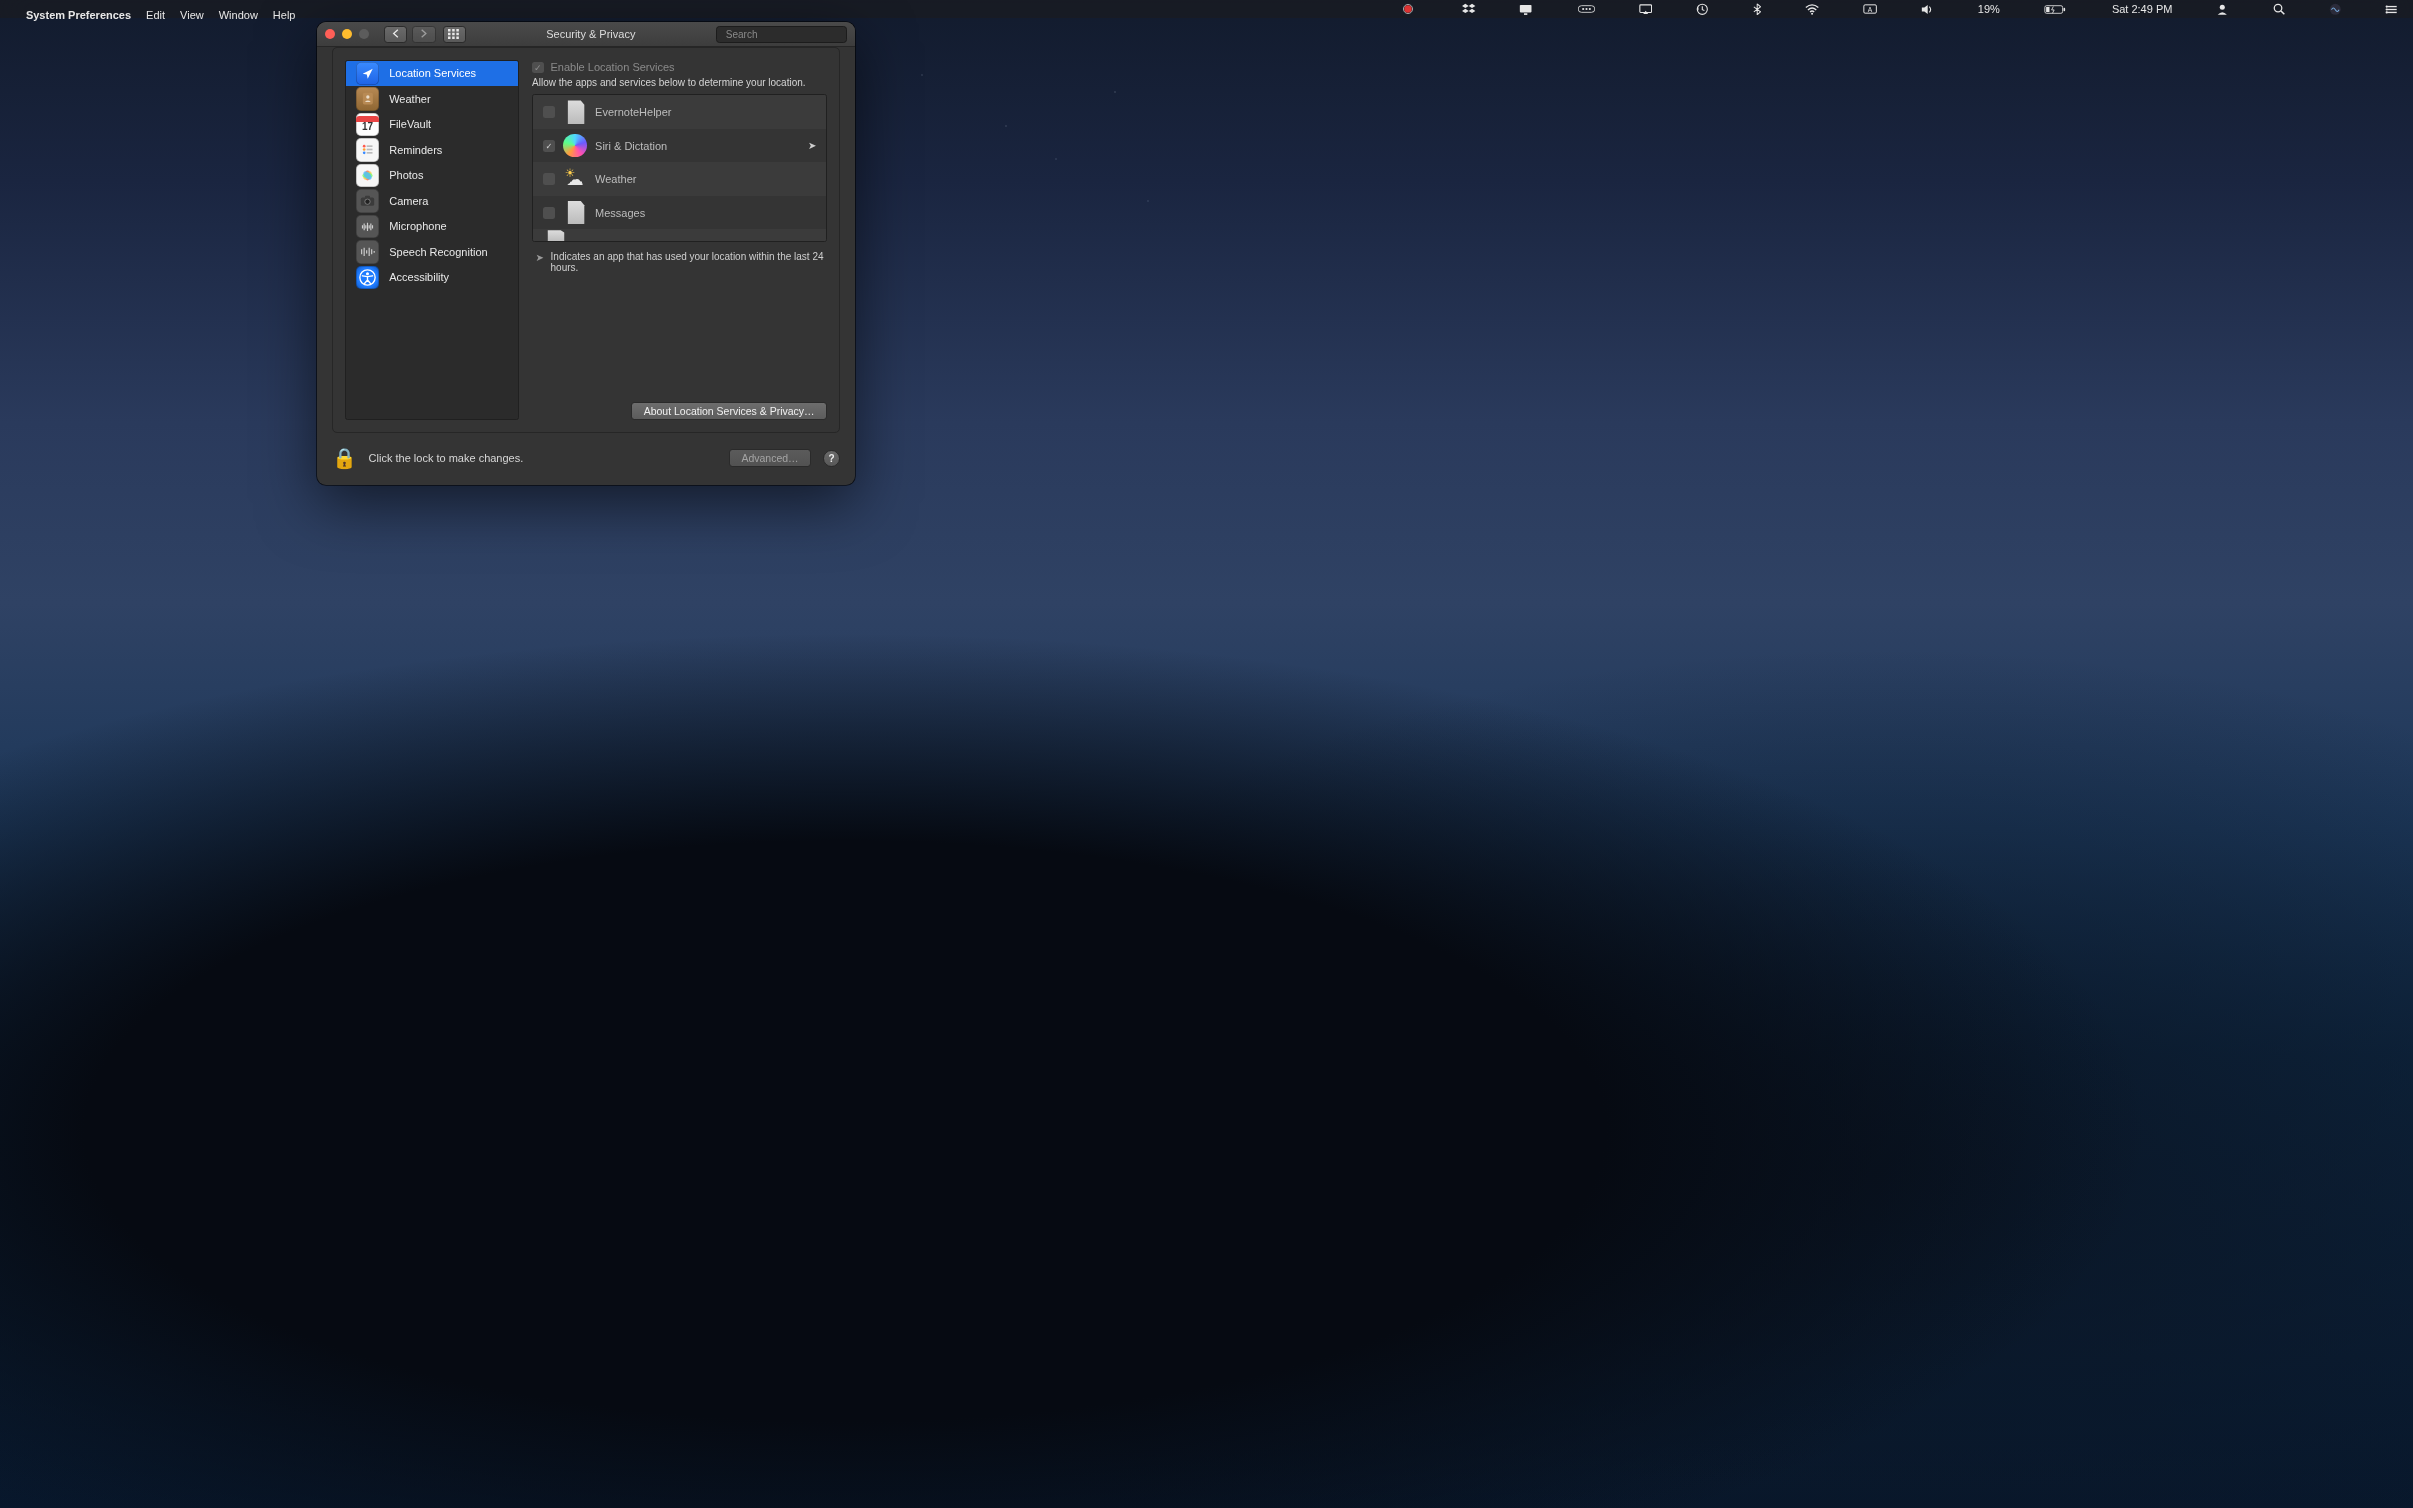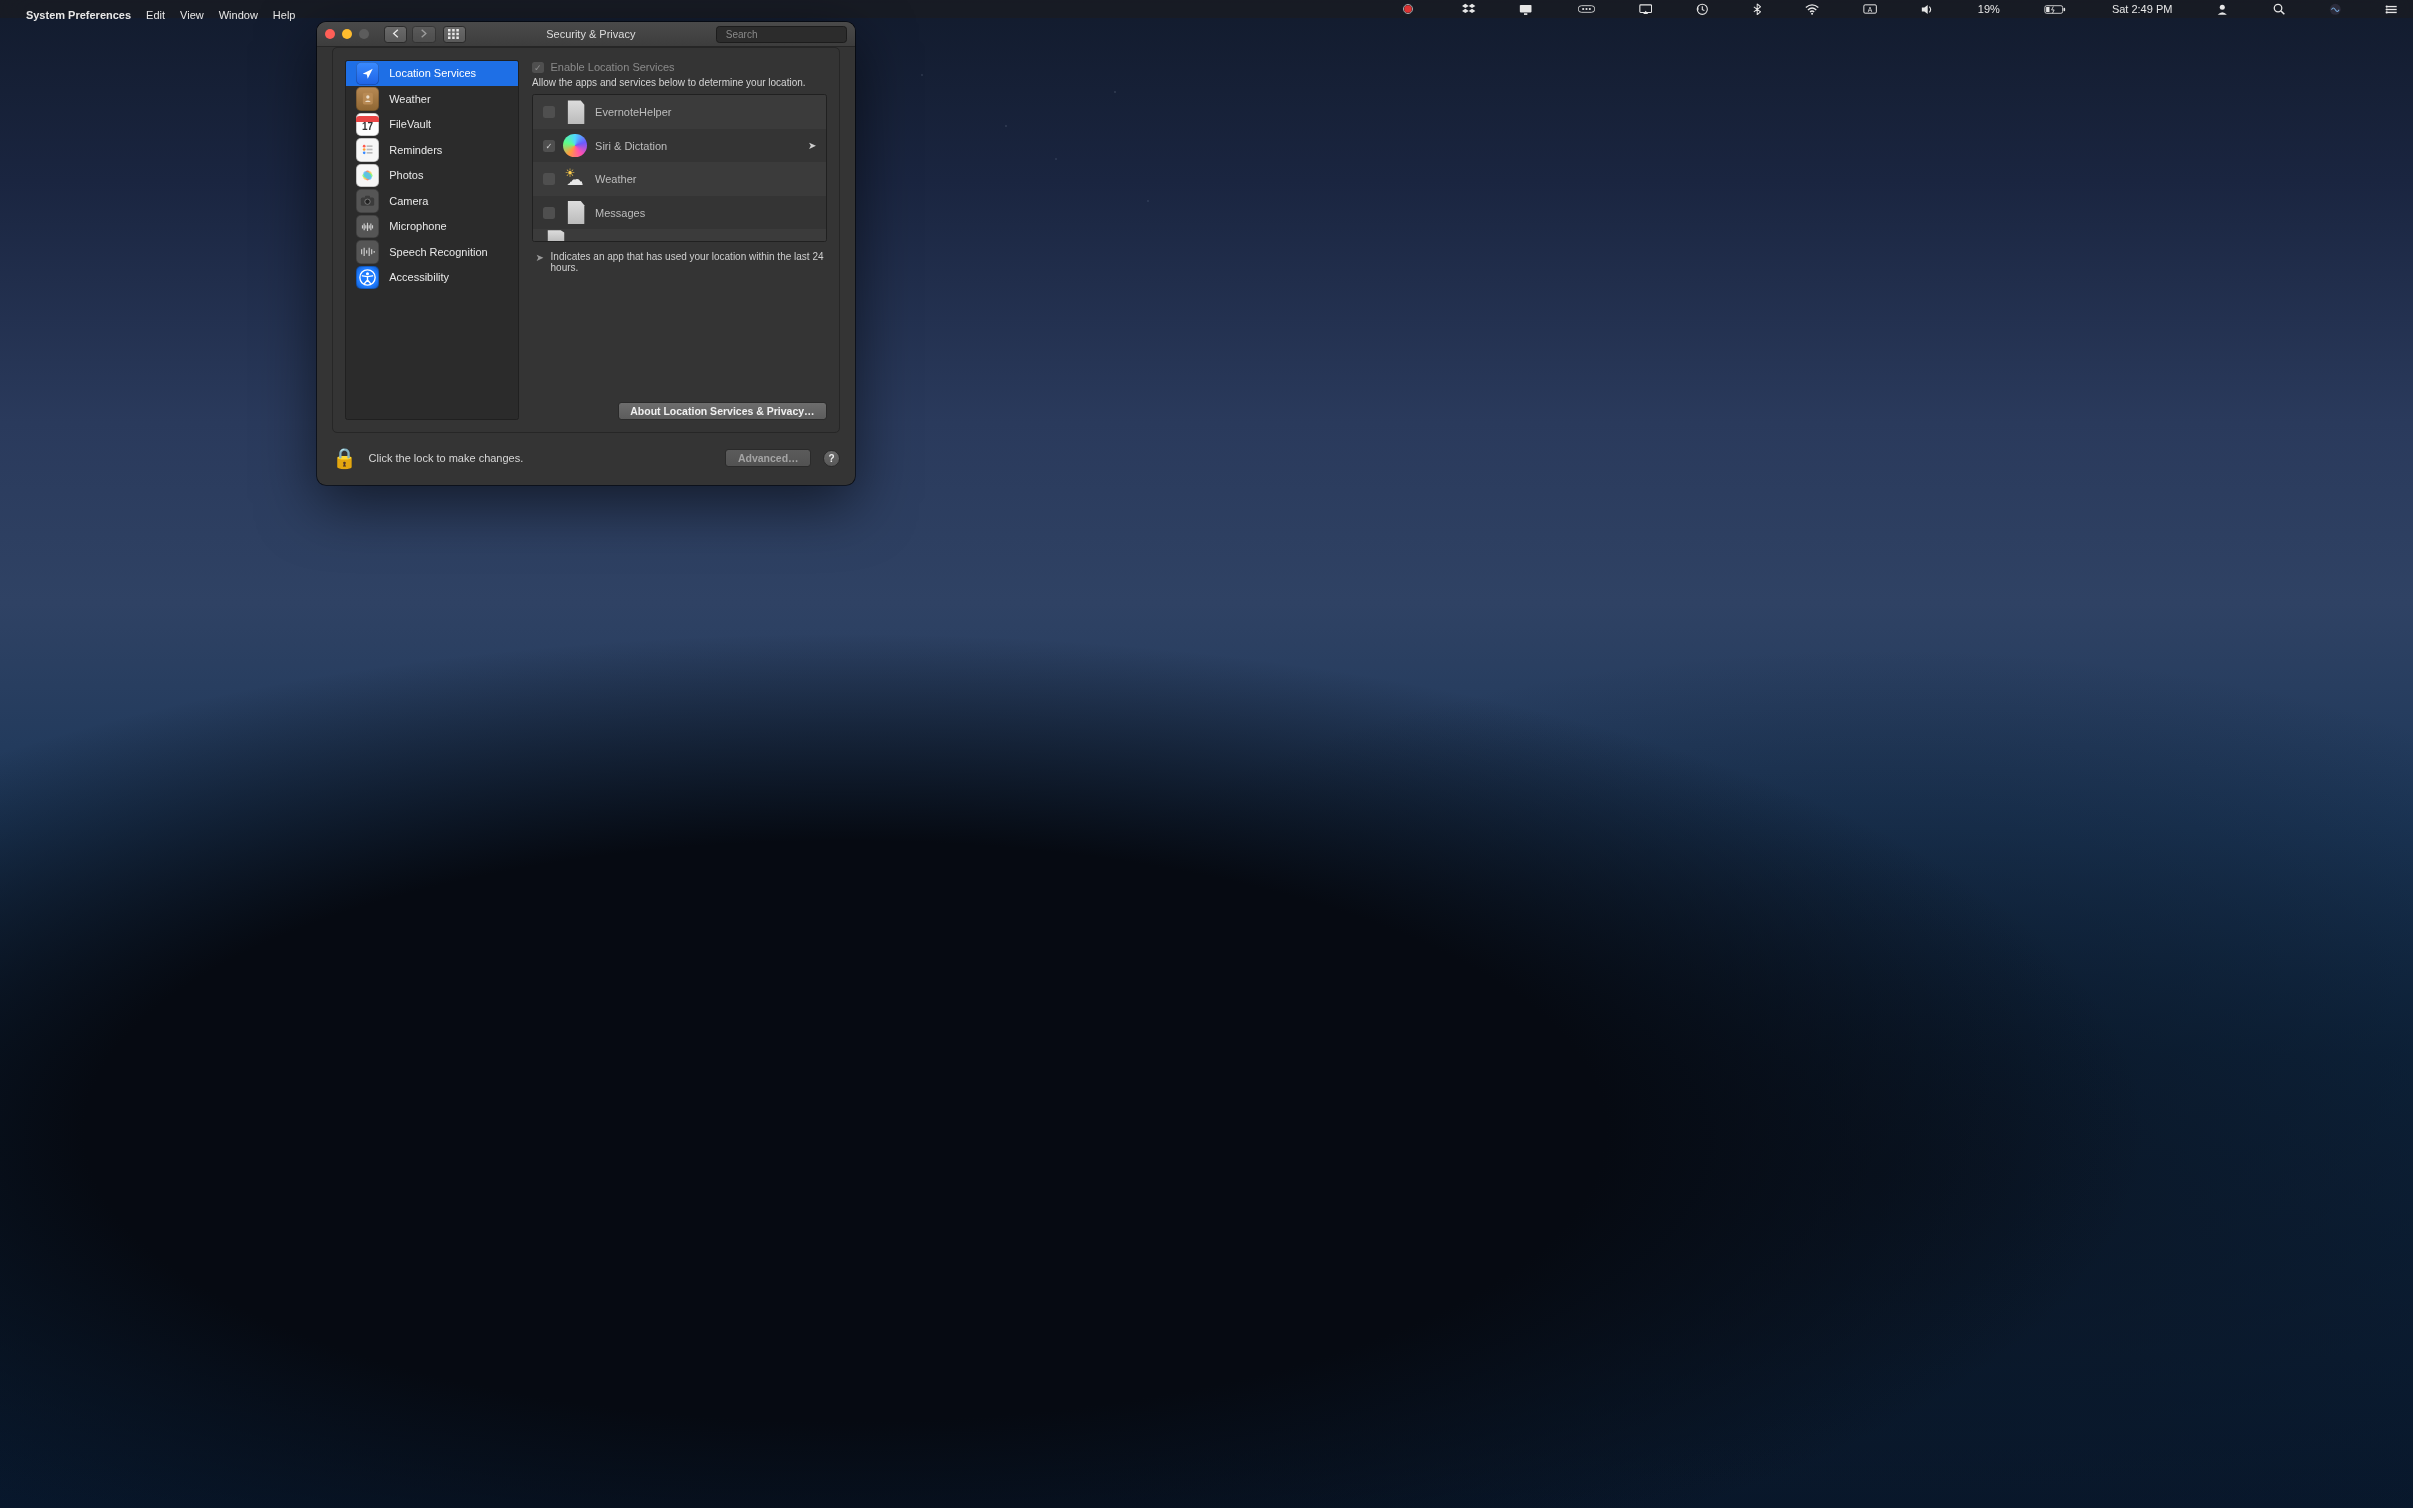--- a/index.html
+++ b/index.html
@@ -182,21 +182,21 @@
 
 .legend { display:flex; gap:6.7px; color:#cfcfcf; font-size:10px; padding: 8.4px 3.4px 0 8.4px; }
 .legend .arrow { color:#9a9a9a; padding-top:1.7px; }
 
 .about-row { margin-top:auto; display:flex; justify-content:flex-end; padding: 6.7px 0 0; }
 .btn {
   background:linear-gradient(#6d6d6d,#5c5c5c);
   border:0.8px solid #2a2a2a; border-radius:3.4px;
   color:#f0f0f0; font-size:10.5px;
   padding: 1.7px 11.7px; height:18.4px;
-  display:flex; align-items:center;font-weight:bold;
+  display:flex; align-items:center;
 }
 .btn.disabled { color:#a4a4a4; background:linear-gradient(#5b5b5b,#525252); }
 
 
 .win-footer {
   display:flex; align-items:center; gap:11.7px;
   padding: 3.4px 15px 15px;
 }
 .lock {
   font-size:20px;

